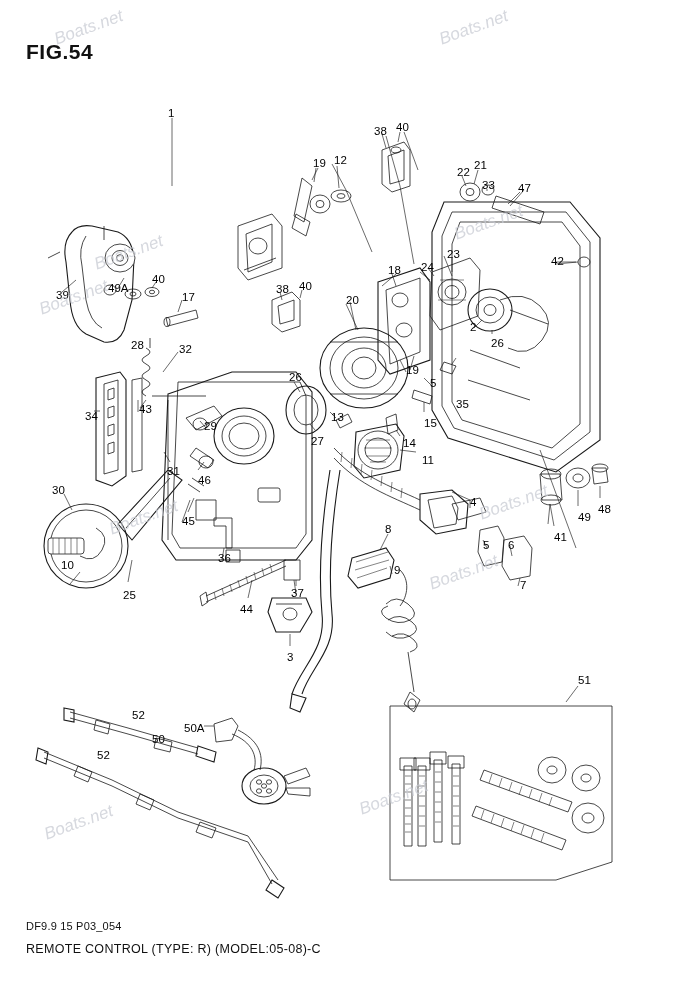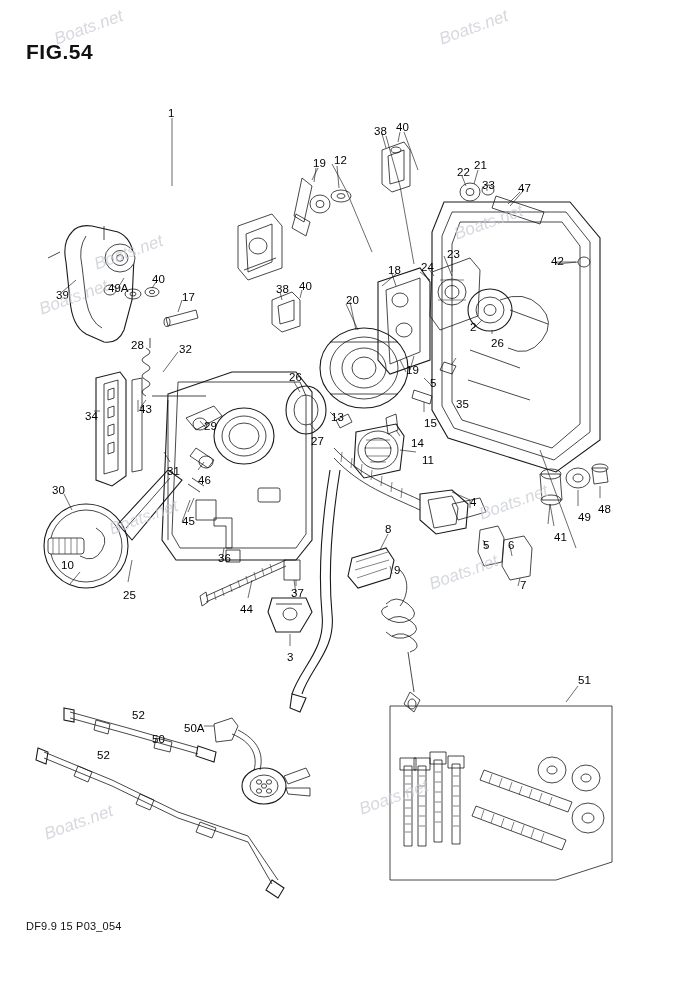--- a/index.html
+++ b/index.html
@@ -391,21 +391,21 @@
       <div class="num" style="left: 179px; top: 344px;">32</div>
       <div class="num" style="left: 406px; top: 365px;">19</div>
       <div class="num" style="left: 289px; top: 372px;">26</div>
       <div class="num" style="left: 430px; top: 378px;">5</div>
       <div class="num" style="left: 139px; top: 404px;">43</div>
       <div class="num" style="left: 85px; top: 411px;">34</div>
       <div class="num" style="left: 331px; top: 412px;">13</div>
       <div class="num" style="left: 424px; top: 418px;">15</div>
       <div class="num" style="left: 204px; top: 421px;">29</div>
       <div class="num" style="left: 311px; top: 436px;">27</div>
-      <div class="num" style="left: 403px; top: 438px; margin-left: 8px;">14</div>
+      <div class="num" style="left: 403px; top: 438px;">14</div>
       <div class="num" style="left: 422px; top: 455px;">11</div>
       <div class="num" style="left: 167px; top: 466px;">31</div>
       <div class="num" style="left: 198px; top: 475px;">46</div>
       <div class="num" style="left: 182px; top: 516px;">45</div>
       <div class="num" style="left: 470px; top: 497px;">4</div>
       <div class="num" style="left: 554px; top: 532px;">41</div>
       <div class="num" style="left: 598px; top: 504px;">48</div>
       <div class="num" style="left: 578px; top: 512px;">49</div>
       <div class="num" style="left: 52px; top: 485px;">30</div>
       <div class="num" style="left: 218px; top: 553px;">36</div>
@@ -433,14 +433,15 @@
       <div class="wm" style="left: 40px; top: 300px;">Boats.net</div>
       <div class="wm" style="left: 455px; top: 225px;">Boats.net</div>
       <div class="wm" style="left: 110px; top: 520px;">Boats.net</div>
       <div class="wm" style="left: 480px; top: 505px;">Boats.net</div>
       <div class="wm" style="left: 430px; top: 575px;">Boats.net</div>
       <div class="wm" style="left: 45px; top: 825px;">Boats.net</div>
       <div class="wm" style="left: 360px; top: 800px;">Boats.net</div>
     </div>
 
   <div class="footer-code">DF9.9 15 P03_054</div>
+  <div class="footer-desc">REMOTE CONTROL (TYPE: R) (MODEL:05-08)-C</div>
 
 </div>
 
 </body></html>

